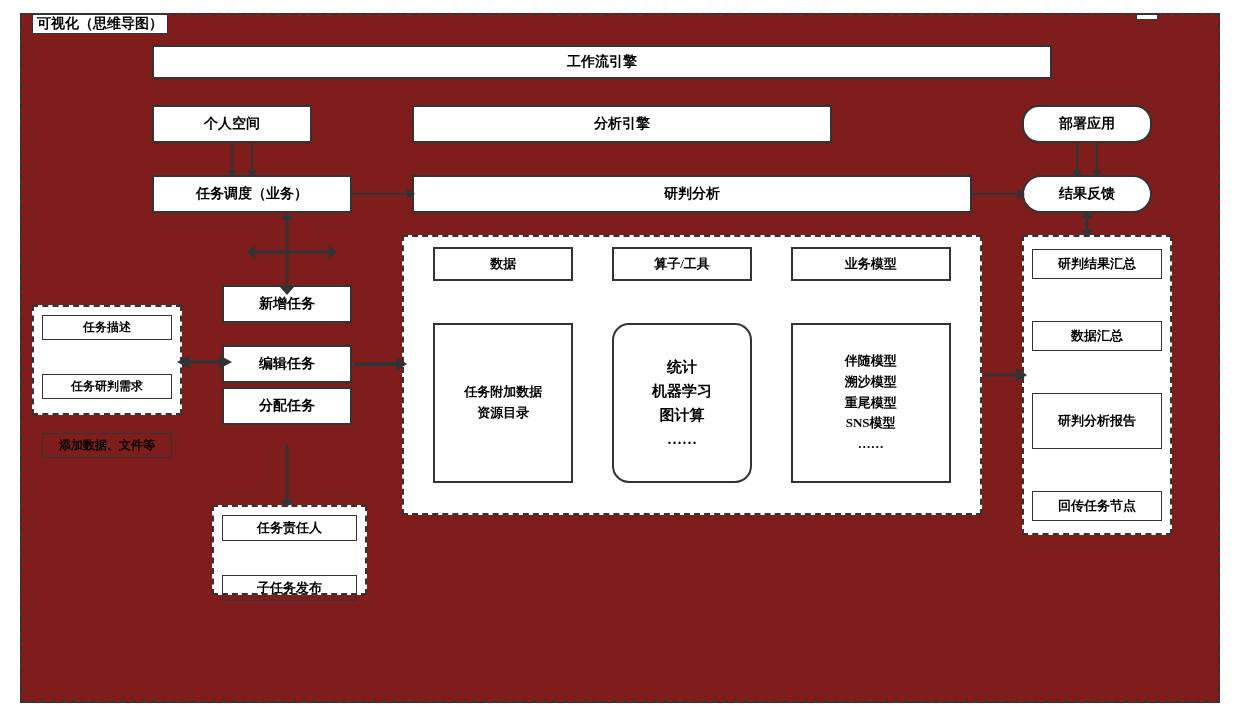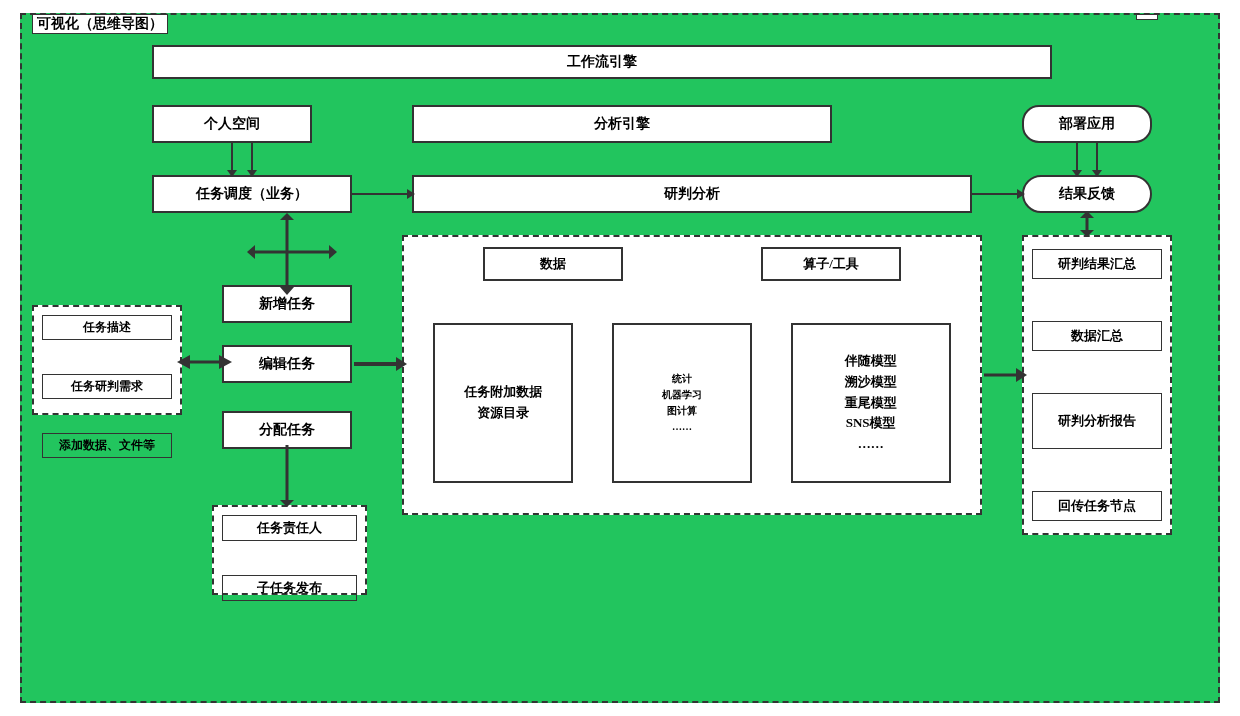--- a/index.html
+++ b/index.html
@@ -11,21 +11,21 @@
       overflow: hidden;
       display: flex;
       align-items: center;
       justify-content: center;
     }
     .outer-container {
       width: 1200px;
       height: 690px;
       border: 2px dashed #333;
       position: relative;
-      background: #22c55e;
+      background: #7f1d1d;
     }
     .outer-label {
       position: absolute;
       top: -1px;
       left: 10px;
       background: #fff;
       padding: 0 4px;
       font-size: 14px;
       font-weight: bold;
       border: 1px solid #333;
@@ -100,21 +100,21 @@
   </div>
 
   <div class="box" style="top:270px; left:200px; width:130px; height:38px;">
     <span>新增任务</span>
   </div>
 
   <div class="box" style="top:330px; left:200px; width:130px; height:38px;">
     <span>编辑任务</span>
   </div>
 
-  <div class="box" style="top:396px; left:200px; width:130px; height:38px;">
+  <div class="box" style="top:372px; left:200px; width:130px; height:38px;">
     <span>分配任务</span>
   </div>
 
   <div class="box box-dashed" style="top:290px; left:10px; width:150px; height:110px; flex-direction:column; justify-content:space-around; padding:8px;">
     <div style="border:1.5px solid #333; width:100%; text-align:center; padding:3px; font-size:12px;">
       <span>任务描述</span>
     </div>
     <div style="border:1.5px solid #333; width:100%; text-align:center; padding:3px; font-size:12px;">
       <span>任务研判需求</span>
     </div>
@@ -133,29 +133,32 @@
   </div>
 
   <div class="box box-dashed" style="top:220px; left:380px; width:580px; height:280px; align-items:flex-start; padding:10px; flex-direction:column;">
 
     <div style="display:flex; width:100%; justify-content:space-around; margin-bottom:8px;">
       <div class="box" style="position:relative; width:140px; height:34px; font-size:13px;">
         <span>数据</span>
       </div>
       <div class="box" style="position:relative; width:140px; height:34px; font-size:13px;">
         <span>算子/工具</span>
+      </div>
+      <div class="box" style="position:relative; width:160px; height:34px; font-size:13px;">
+        <span>业务模型</span>
       </div>
     </div>
 
     <div style="display:flex; width:100%; justify-content:space-around; flex:1;">
       <div class="box" style="position:relative; width:140px; height:160px; font-size:13px; white-space:pre-line; line-height:1.6;">
         <span>任务附加数据
 资源目录</span>
       </div>
-      <div class="box" style="position:relative; width:140px; height:160px; font-size:10px; white-space:pre-line; line-height:1.6;">
+      <div class="box" style="position:relative; width:140px; height:160px; font-size:15px; white-space:pre-line; line-height:1.6;border-radius:17px;">
         <span>统计
 机器学习
 图计算
 ……</span>
       </div>
       <div class="box" style="position:relative; width:160px; height:160px; font-size:13px; white-space:pre-line; line-height:1.6;">
         <span>伴随模型
 溯沙模型
 重尾模型
 SNS模型

